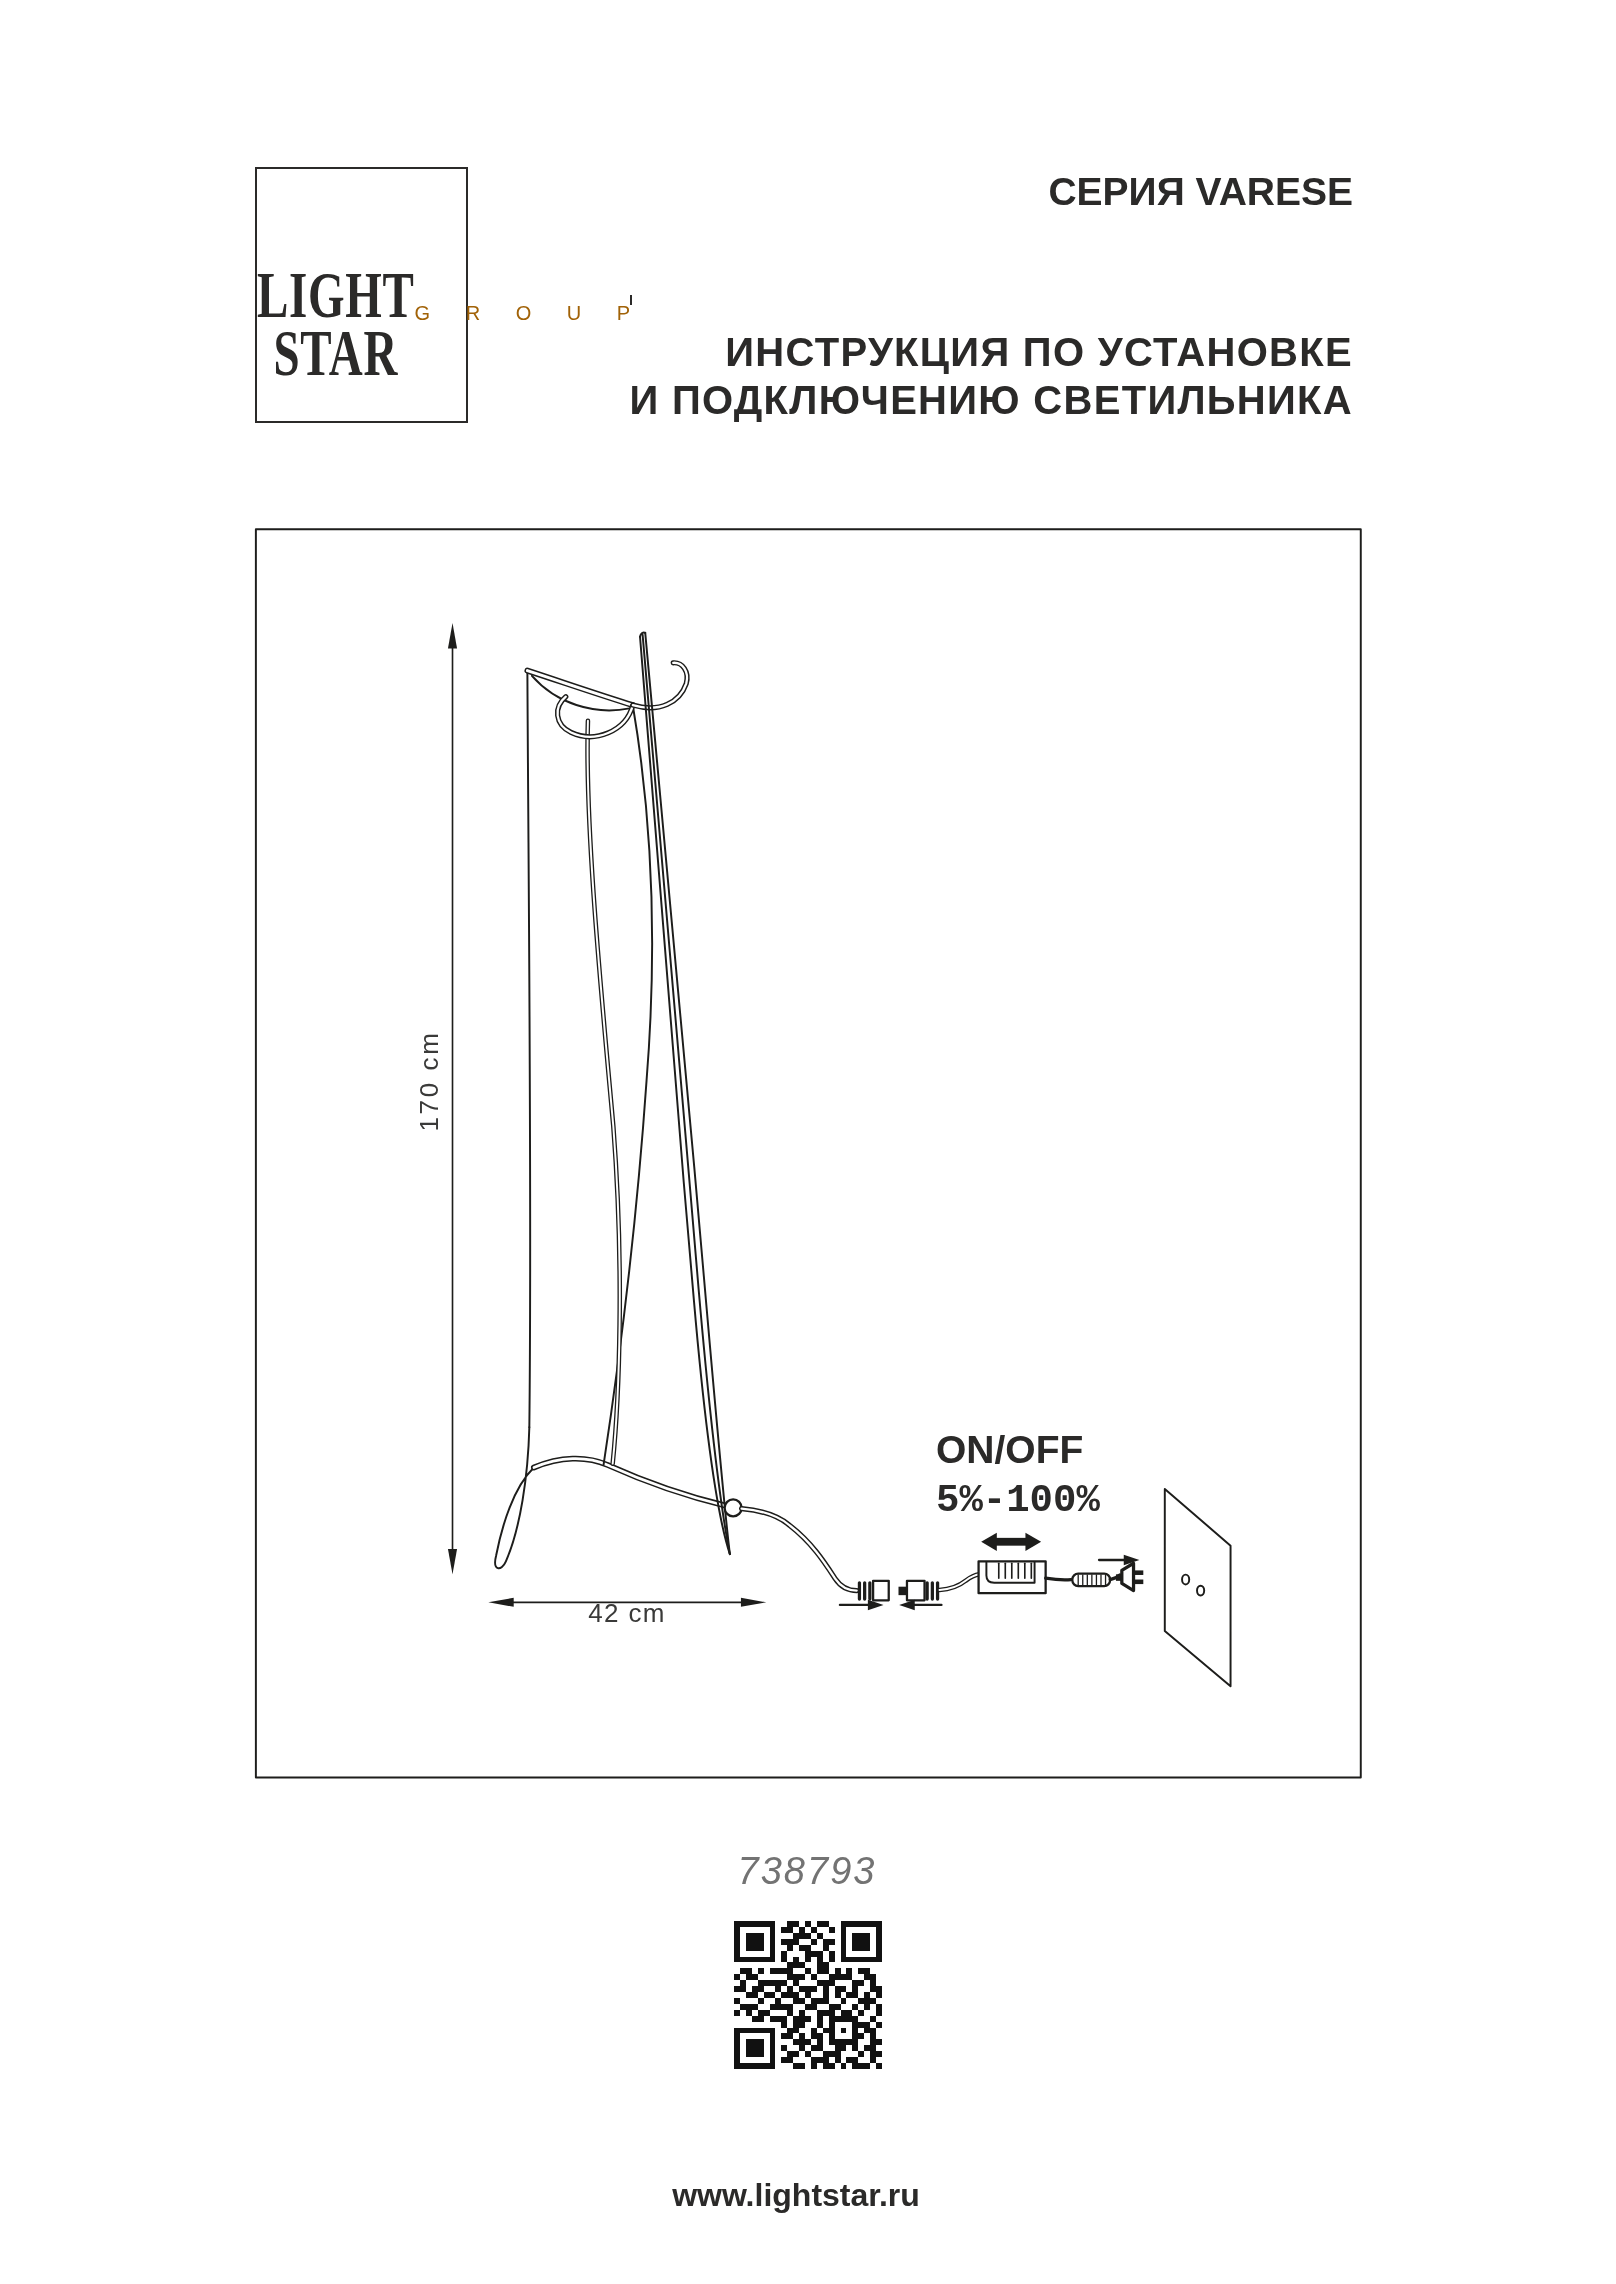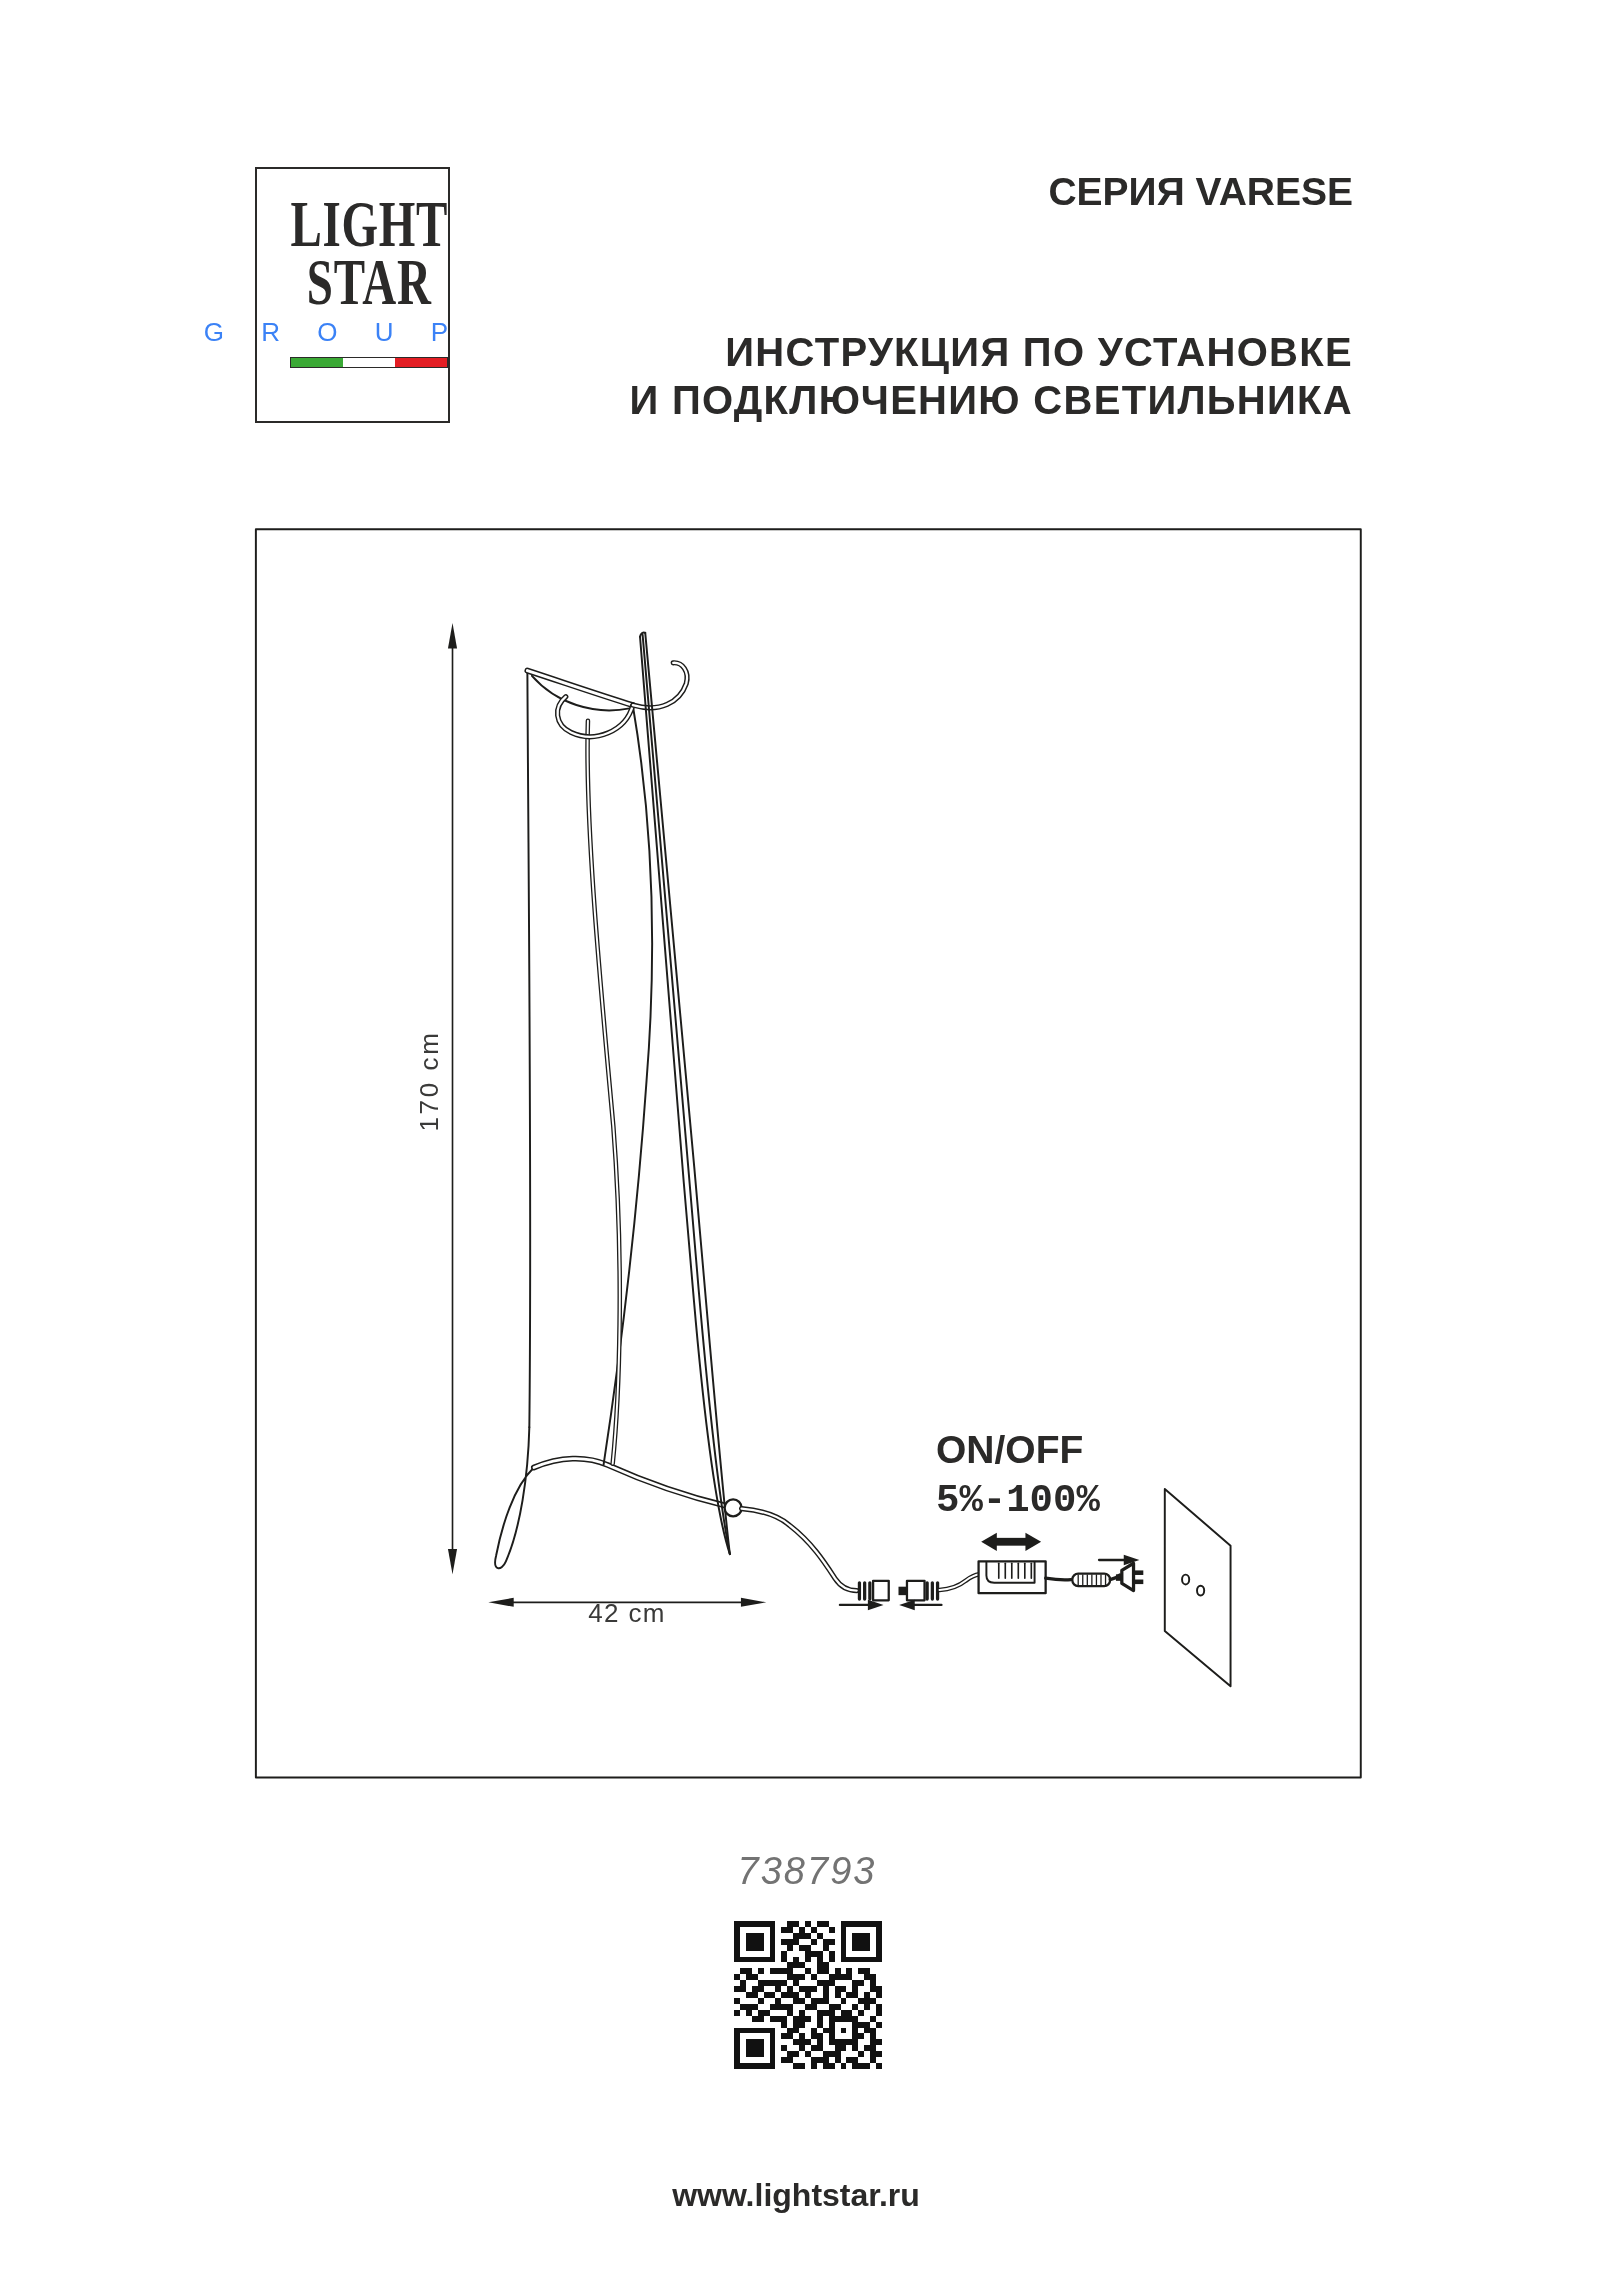--- a/index.html
+++ b/index.html
@@ -7,37 +7,37 @@
     position:relative;
     width:1616px;height:2284px;
     margin:0 auto;
     background:#ffffff;
     font-family:"Liberation Sans",sans-serif;
     color:#2b2a29;
     overflow:hidden;
   }
   
   .logo-box{
-    position:absolute;left:255px;top:167px;width:195px;height:256px;
+    position:absolute;left:255px;top:167px;width:213px;height:256px;
     border:2.6px solid #2b2a29;box-sizing:border-box;
-    display:flex;flex-direction:column;align-items:flex-end;
+    display:flex;flex-direction:row;align-items:center;
   }
   .logo-serif{
     margin-top:26px;
     font-family:"Liberation Serif",serif;
     font-weight:bold;font-size:47px;line-height:0.9;
     letter-spacing:0.7px;text-align:center;
     transform:scale(1,1.38);transform-origin:top center;
     white-space:nowrap;
   }
   .logo-group{
     margin-top:37px;
-    font-size:26px;font-weight:normal;
+    font-size:20px;font-weight:normal;
     letter-spacing:15px;margin-right:-15px;
-    white-space:nowrap;color:#3b82f6;
+    white-space:nowrap;color:#a16207;
   }
   .logo-flag{
     margin-top:9.8px;width:156px;height:8.5px;
     border:1.3px solid #2b2a29;box-sizing:content-box;
     display:flex;
   }
   .logo-flag span{flex:1 1 0;}
   
   .hdr{
     position:absolute;right:263px;text-align:right;

